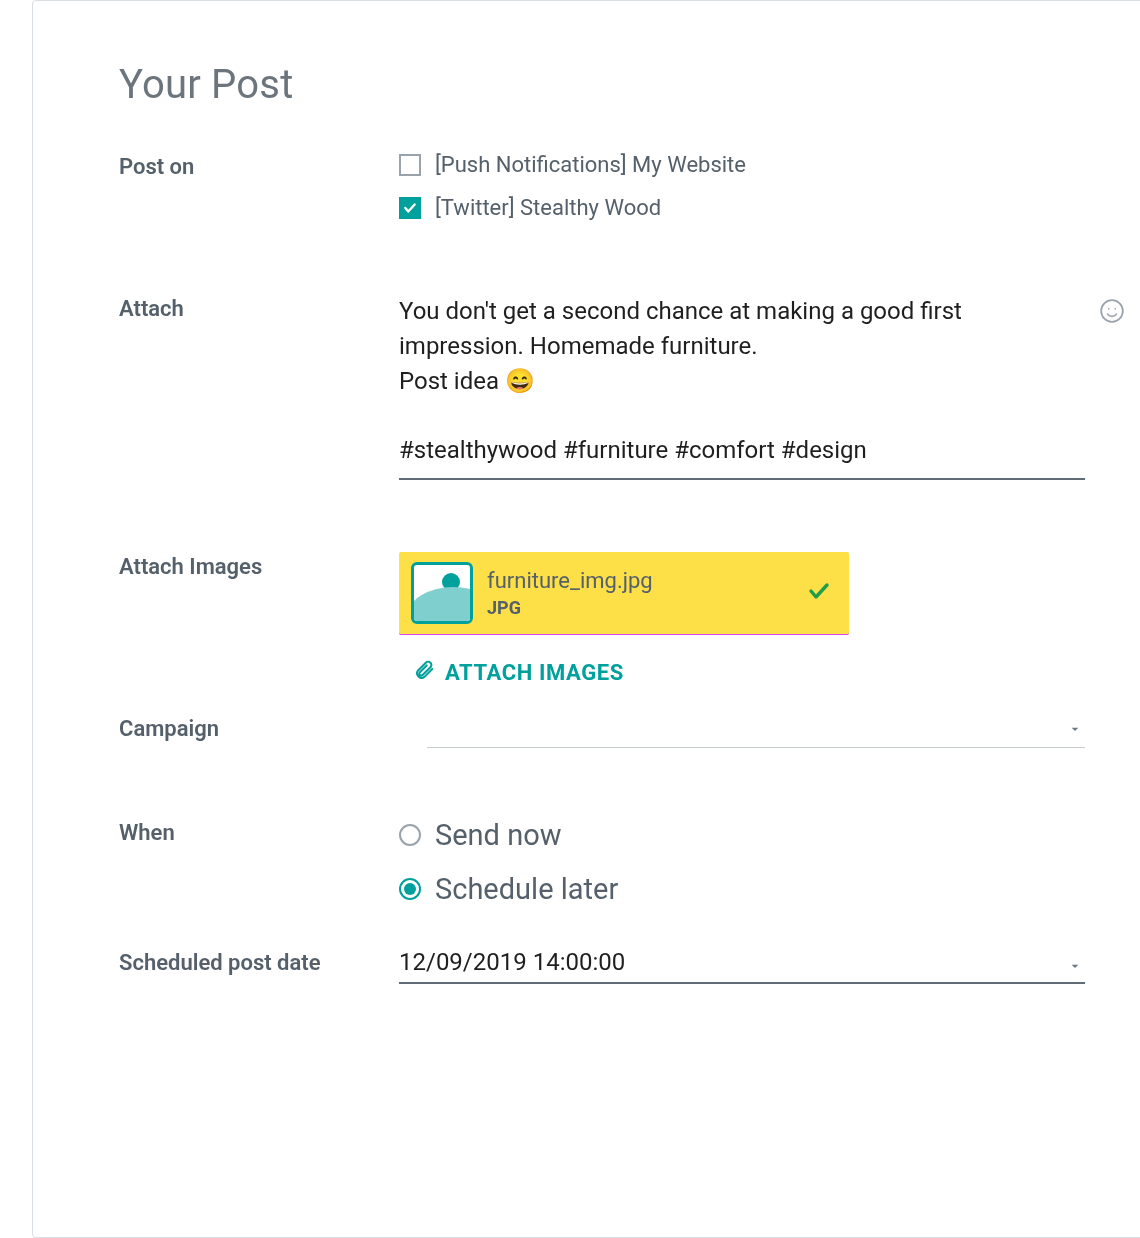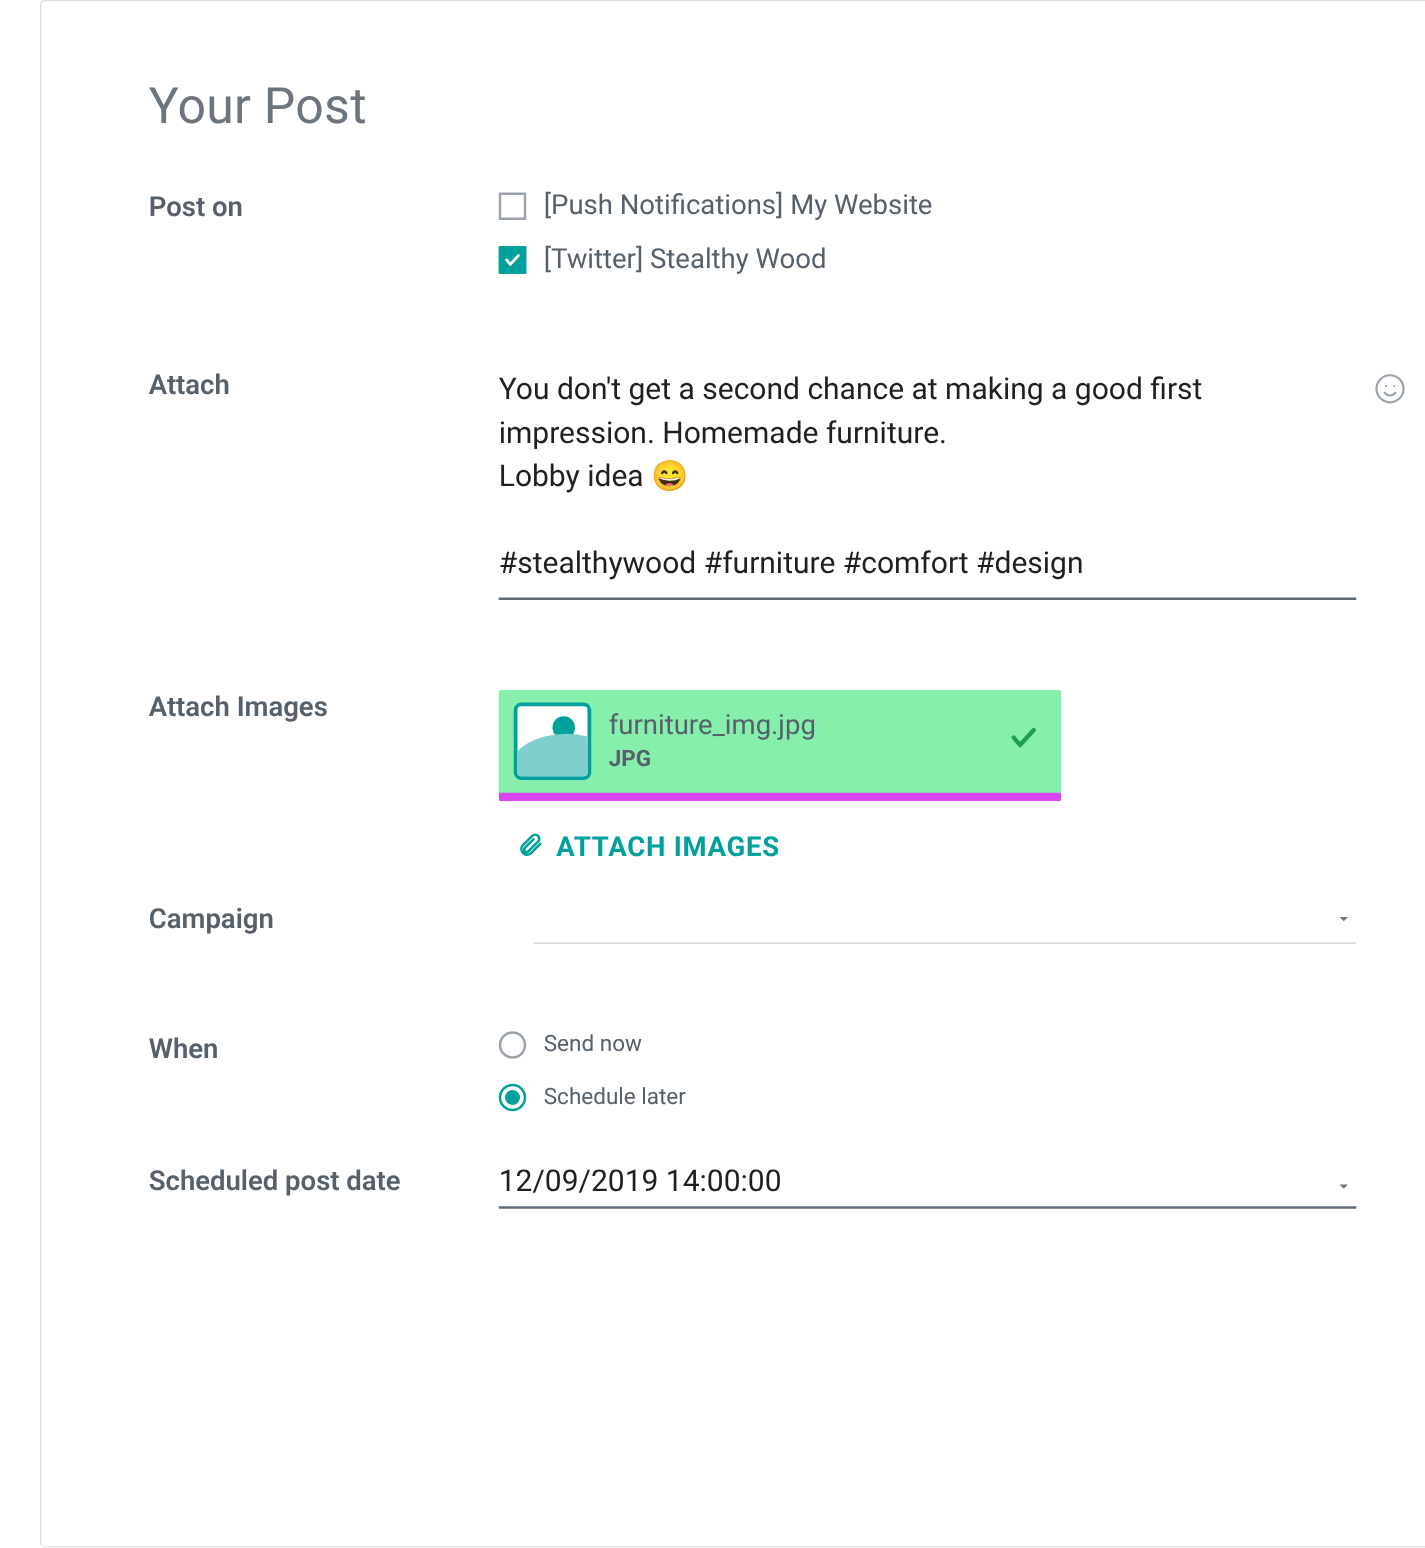--- a/index.html
+++ b/index.html
@@ -90,22 +90,22 @@
     width: 26px;
     height: 26px;
     color: #9aa3ab;
     cursor: pointer;
   }
 
   
   .attachment {
     display: flex;
     align-items: center;
-    background: #86efac;
-    border-bottom: 7px solid #d946ef;
+    background: #fde047;
+    border-bottom: 1px solid #d946ef;
     padding: 10px 18px 10px 12px;
     width: 450px;
     border-radius: 2px;
     margin-bottom: 24px;
     justify-content: center;
   }
   .thumb {
     width: 62px;
     height: 62px;
     border-radius: 6px;
@@ -162,21 +162,21 @@
     right: 2px;
     top: 6px;
     color: #6d7780;
   }
 
   
   .radio-line {
     display: flex;
     align-items: center;
     margin-bottom: 20px;
-    font-size: 18px;
+    font-size: 29px;
     color: #55606b;
   }
   .radio {
     width: 22px;
     height: 22px;
     border: 2px solid #9aa3ab;
     border-radius: 50%;
     margin-right: 14px;
     display: inline-flex;
     align-items: center;
@@ -233,21 +233,21 @@
         <span>[Twitter] Stealthy Wood</span>
       </div>
     </div>
   </div>
 
   <div class="row spaced" style="margin-top:56px;">
     <div class="label">Attach</div>
     <div class="value">
       <div class="message-box">
         <div class="message-text">You don't get a second chance at making a good first impression. Homemade furniture.
-Lobby idea 😄
+Post idea 😄
 
 #stealthywood #furniture #comfort #design</div>
       </div>
       <span class="emoji-btn">
         <svg viewBox="0 0 24 24" width="26" height="26" fill="none" stroke="#9aa3ab" stroke-width="1.6">
           <circle cx="12" cy="12" r="10"></circle>
           <circle cx="9" cy="10" r="0.8" fill="#9aa3ab" stroke="none"></circle>
           <circle cx="15" cy="10" r="0.8" fill="#9aa3ab" stroke="none"></circle>
           <path d="M8 15c1 1.2 2.3 2 4 2s3-0.8 4-2" stroke-linecap="round"></path>
         </svg>

